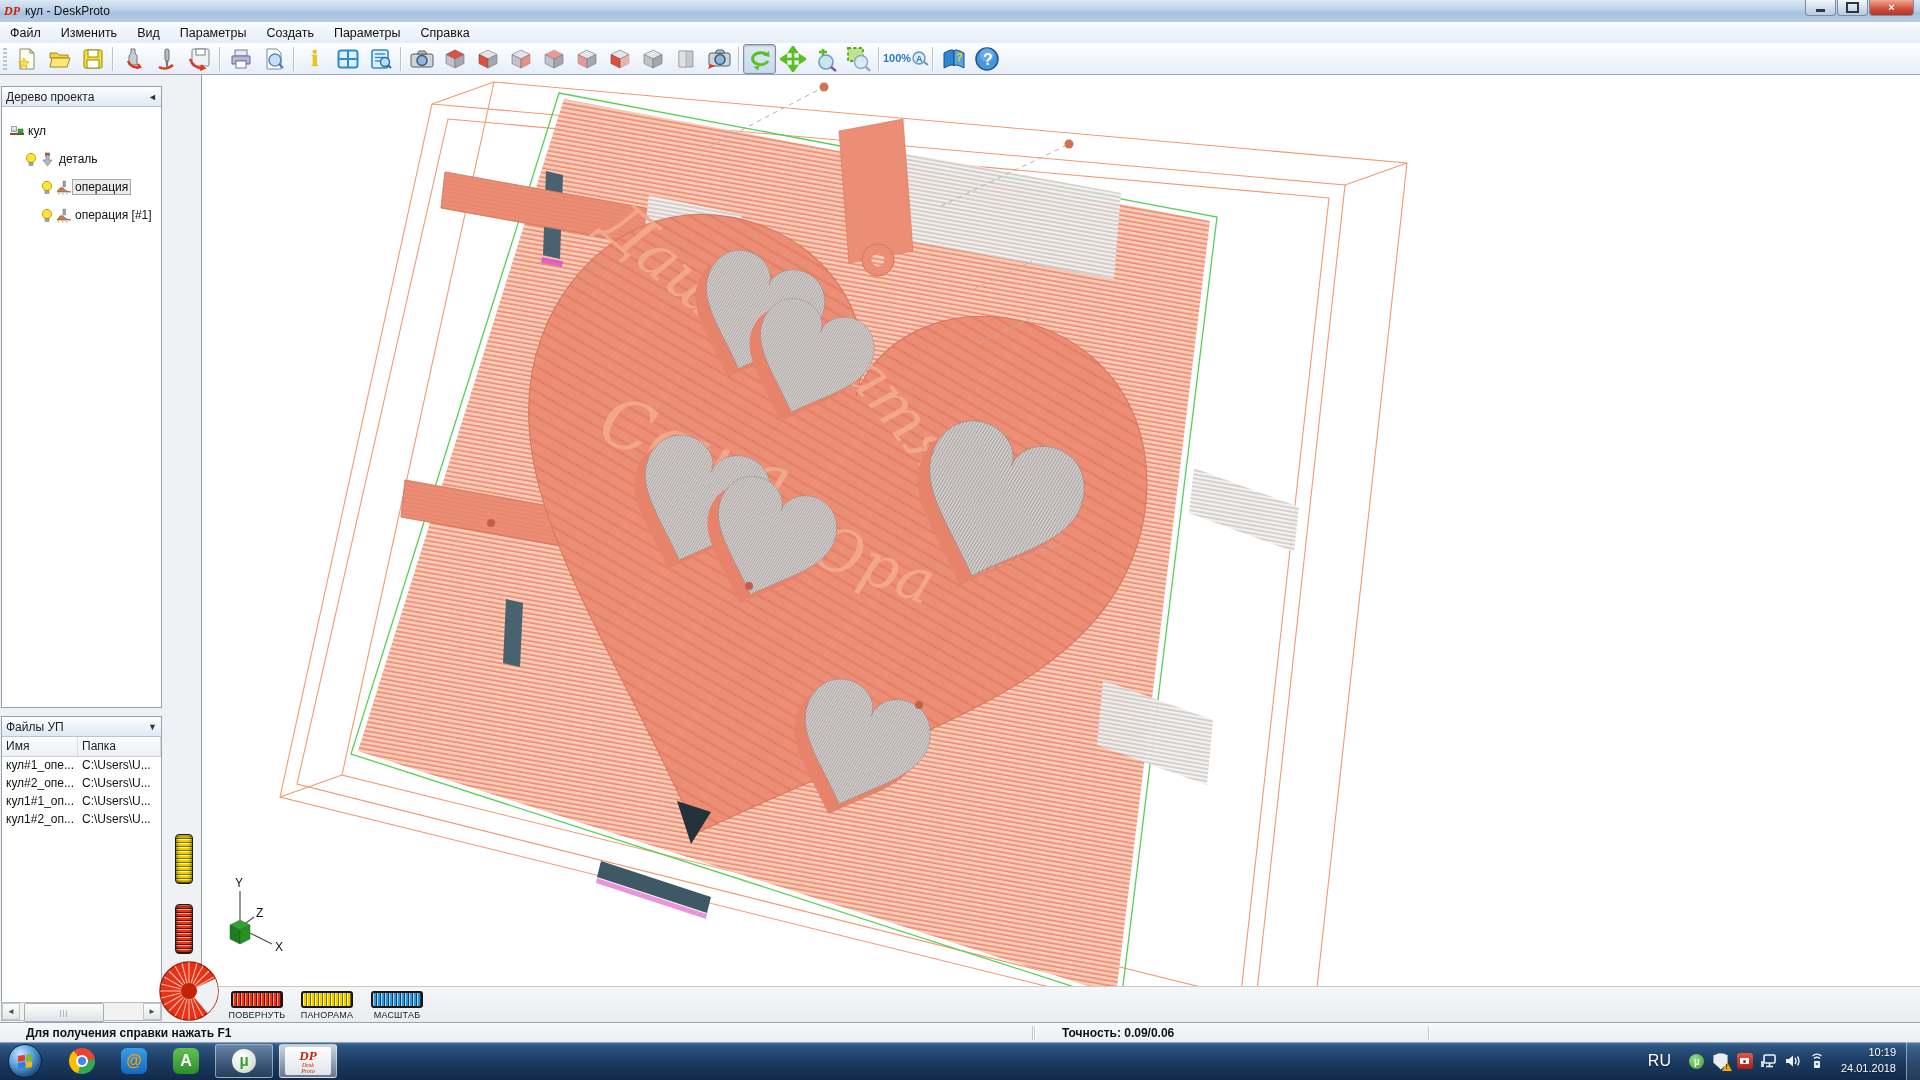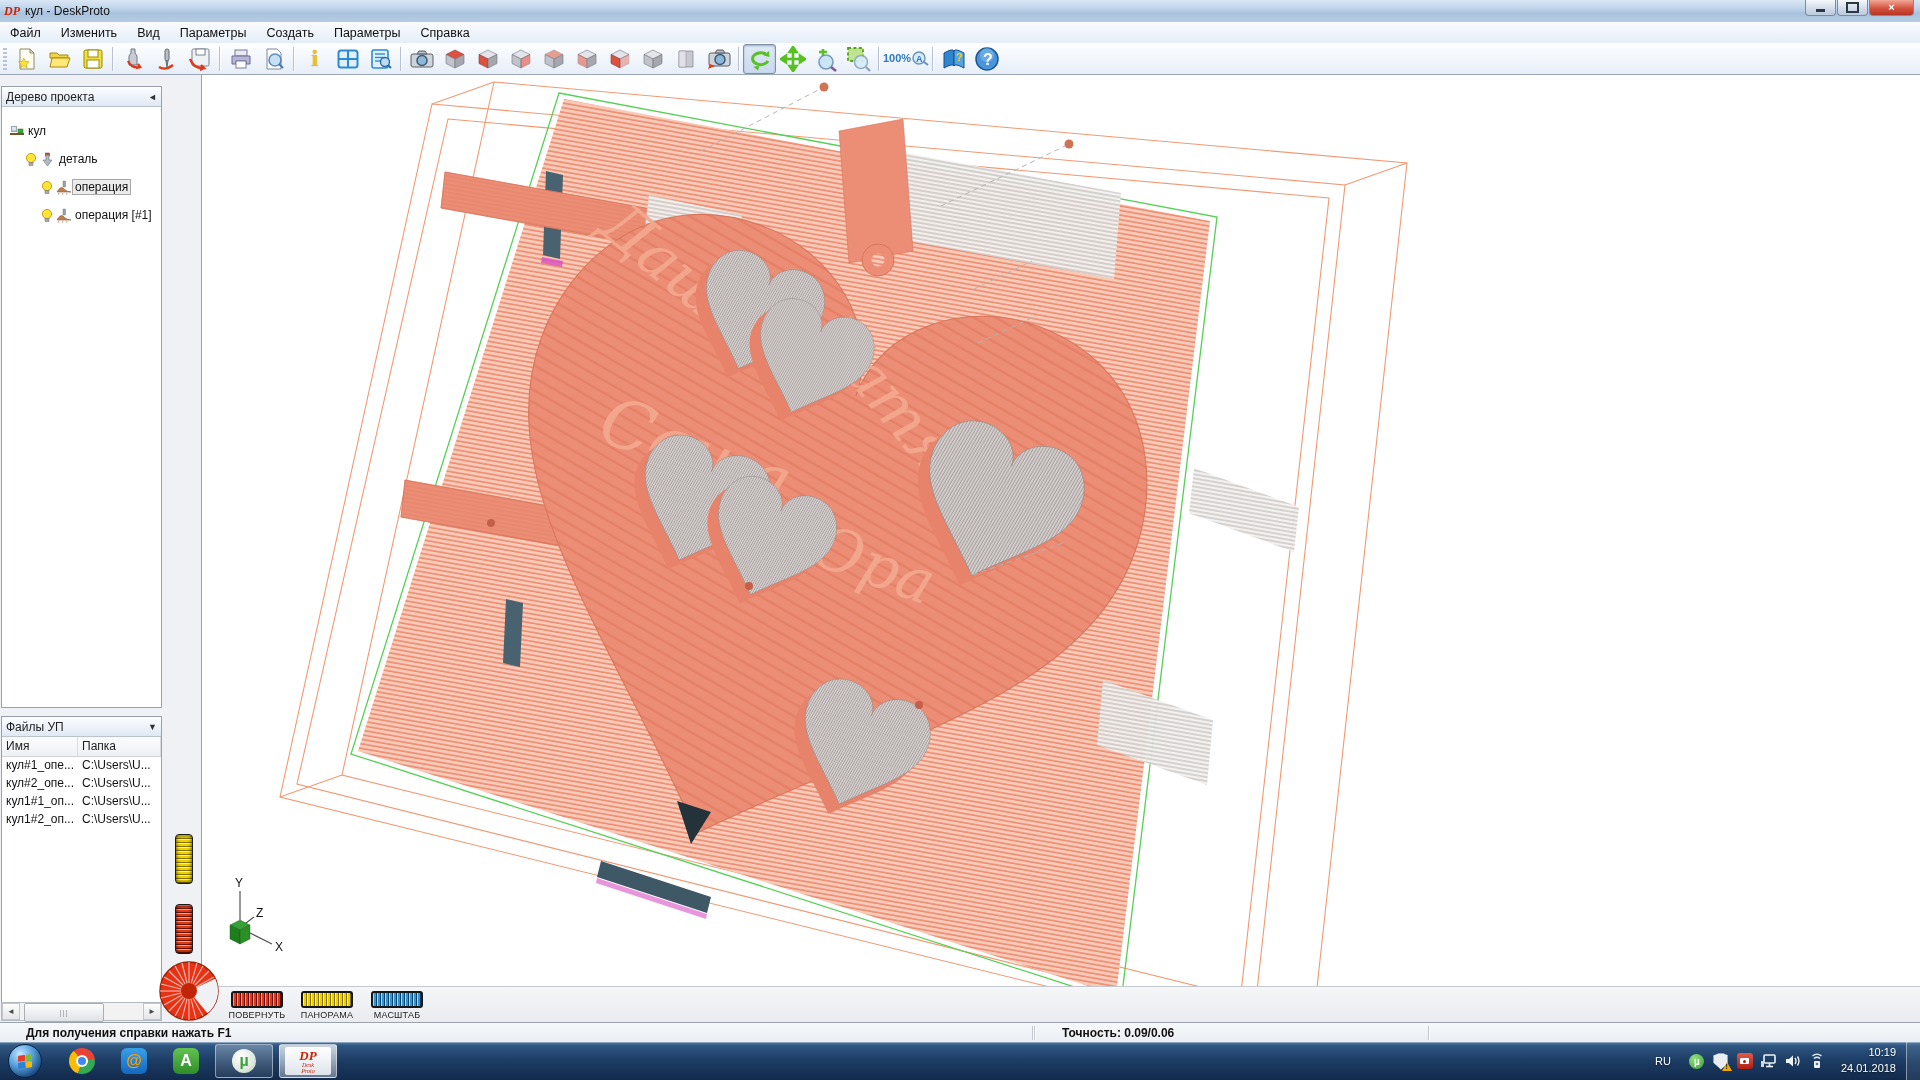--- a/index.html
+++ b/index.html
@@ -127,21 +127,21 @@
   .aimp{width:26px;height:26px;border-radius:6px;background:linear-gradient(180deg,#63c153,#2f8d2a);
     color:#fff;font-weight:bold;font-size:16px;display:flex;align-items:center;justify-content:center;}
   .utorr{width:24px;height:24px;border-radius:50%;background:radial-gradient(circle at 35% 30%,#ffffff,#dfe8df 60%,#b9ccb9);
     color:#3f9f3f;font-weight:bold;font-size:16px;display:flex;align-items:center;justify-content:center;}
   .dp-logo{width:46px;height:28px;background:linear-gradient(180deg,#ffffff,#dfe4ec);border-radius:2px;
     display:flex;flex-direction:column;align-items:center;justify-content:center;line-height:1;}
   .dp-main{font-family:"Liberation Serif",serif;font-style:italic;font-weight:bold;color:#cc2200;font-size:13px;}
   .dp-sub{font-family:"Liberation Serif",serif;font-style:italic;color:#cc2200;font-size:6px;}
 
   .tray{margin-left:auto;display:flex;align-items:center;height:100%;}
-  .tray-lang{color:#fff;font-size:11px;margin-right:14px;text-shadow:0 1px 2px rgba(0,0,0,.6);}
+  .tray-lang{color:#fff;font-size:16px;margin-right:14px;text-shadow:0 1px 2px rgba(0,0,0,.6);}
   .tray-ico{width:18px;height:18px;margin:0 3px;display:flex;align-items:center;justify-content:center;position:relative;}
   .ut-mini{width:15px;height:15px;border-radius:50%;background:radial-gradient(circle at 35% 30%,#8fe07f,#3f9f34);
     color:#fff;font-size:10px;font-weight:bold;display:flex;align-items:center;justify-content:center;}
   .shield{width:13px;height:15px;background:#e9edf2;border:1px solid #9aa4b2;
     clip-path:polygon(50% 0,100% 18%,100% 60%,50% 100%,0 60%,0 18%);}
   .warn-tri{position:absolute;right:-2px;bottom:-1px;width:0;height:0;border-left:5px solid transparent;
     border-right:5px solid transparent;border-bottom:9px solid #f5a800;}
   .warn-tri::after{content:"!";position:absolute;left:-1.5px;top:1px;font-size:7px;font-weight:bold;color:#222;}
   .redcam{width:16px;height:16px;border-radius:3px;background:linear-gradient(180deg,#e05a4e,#b01e12);
     display:flex;align-items:center;justify-content:center;}

